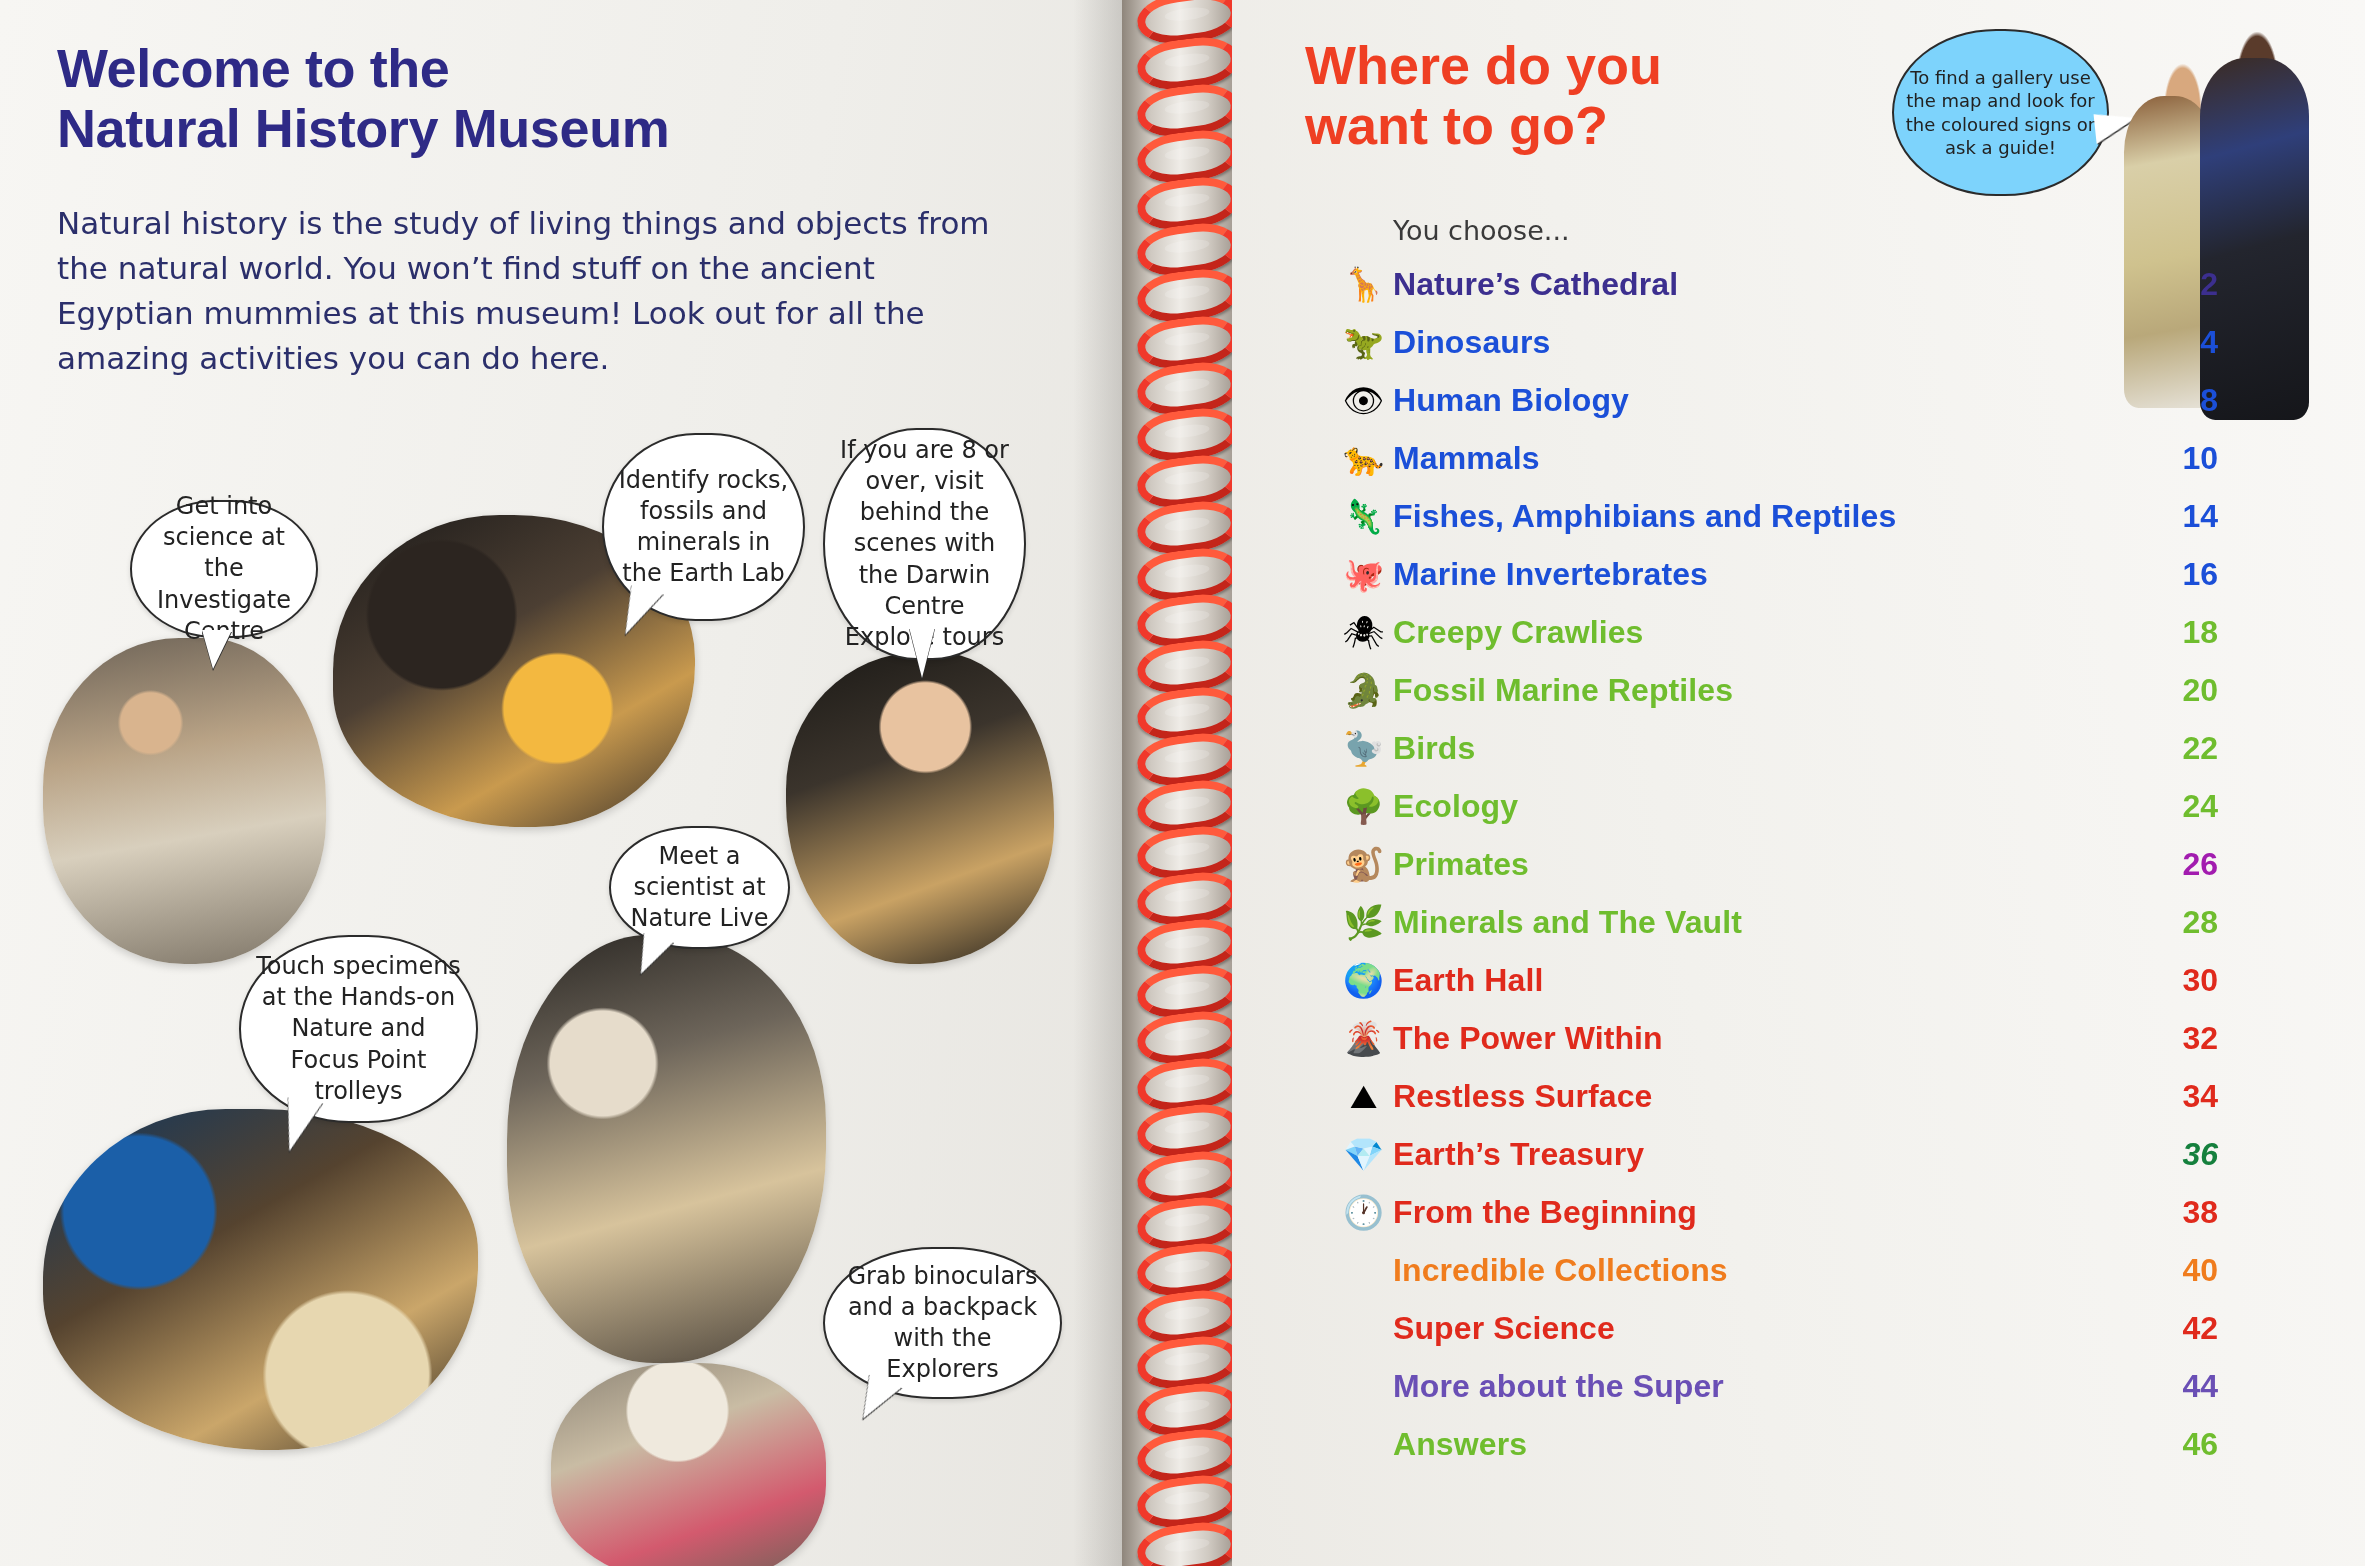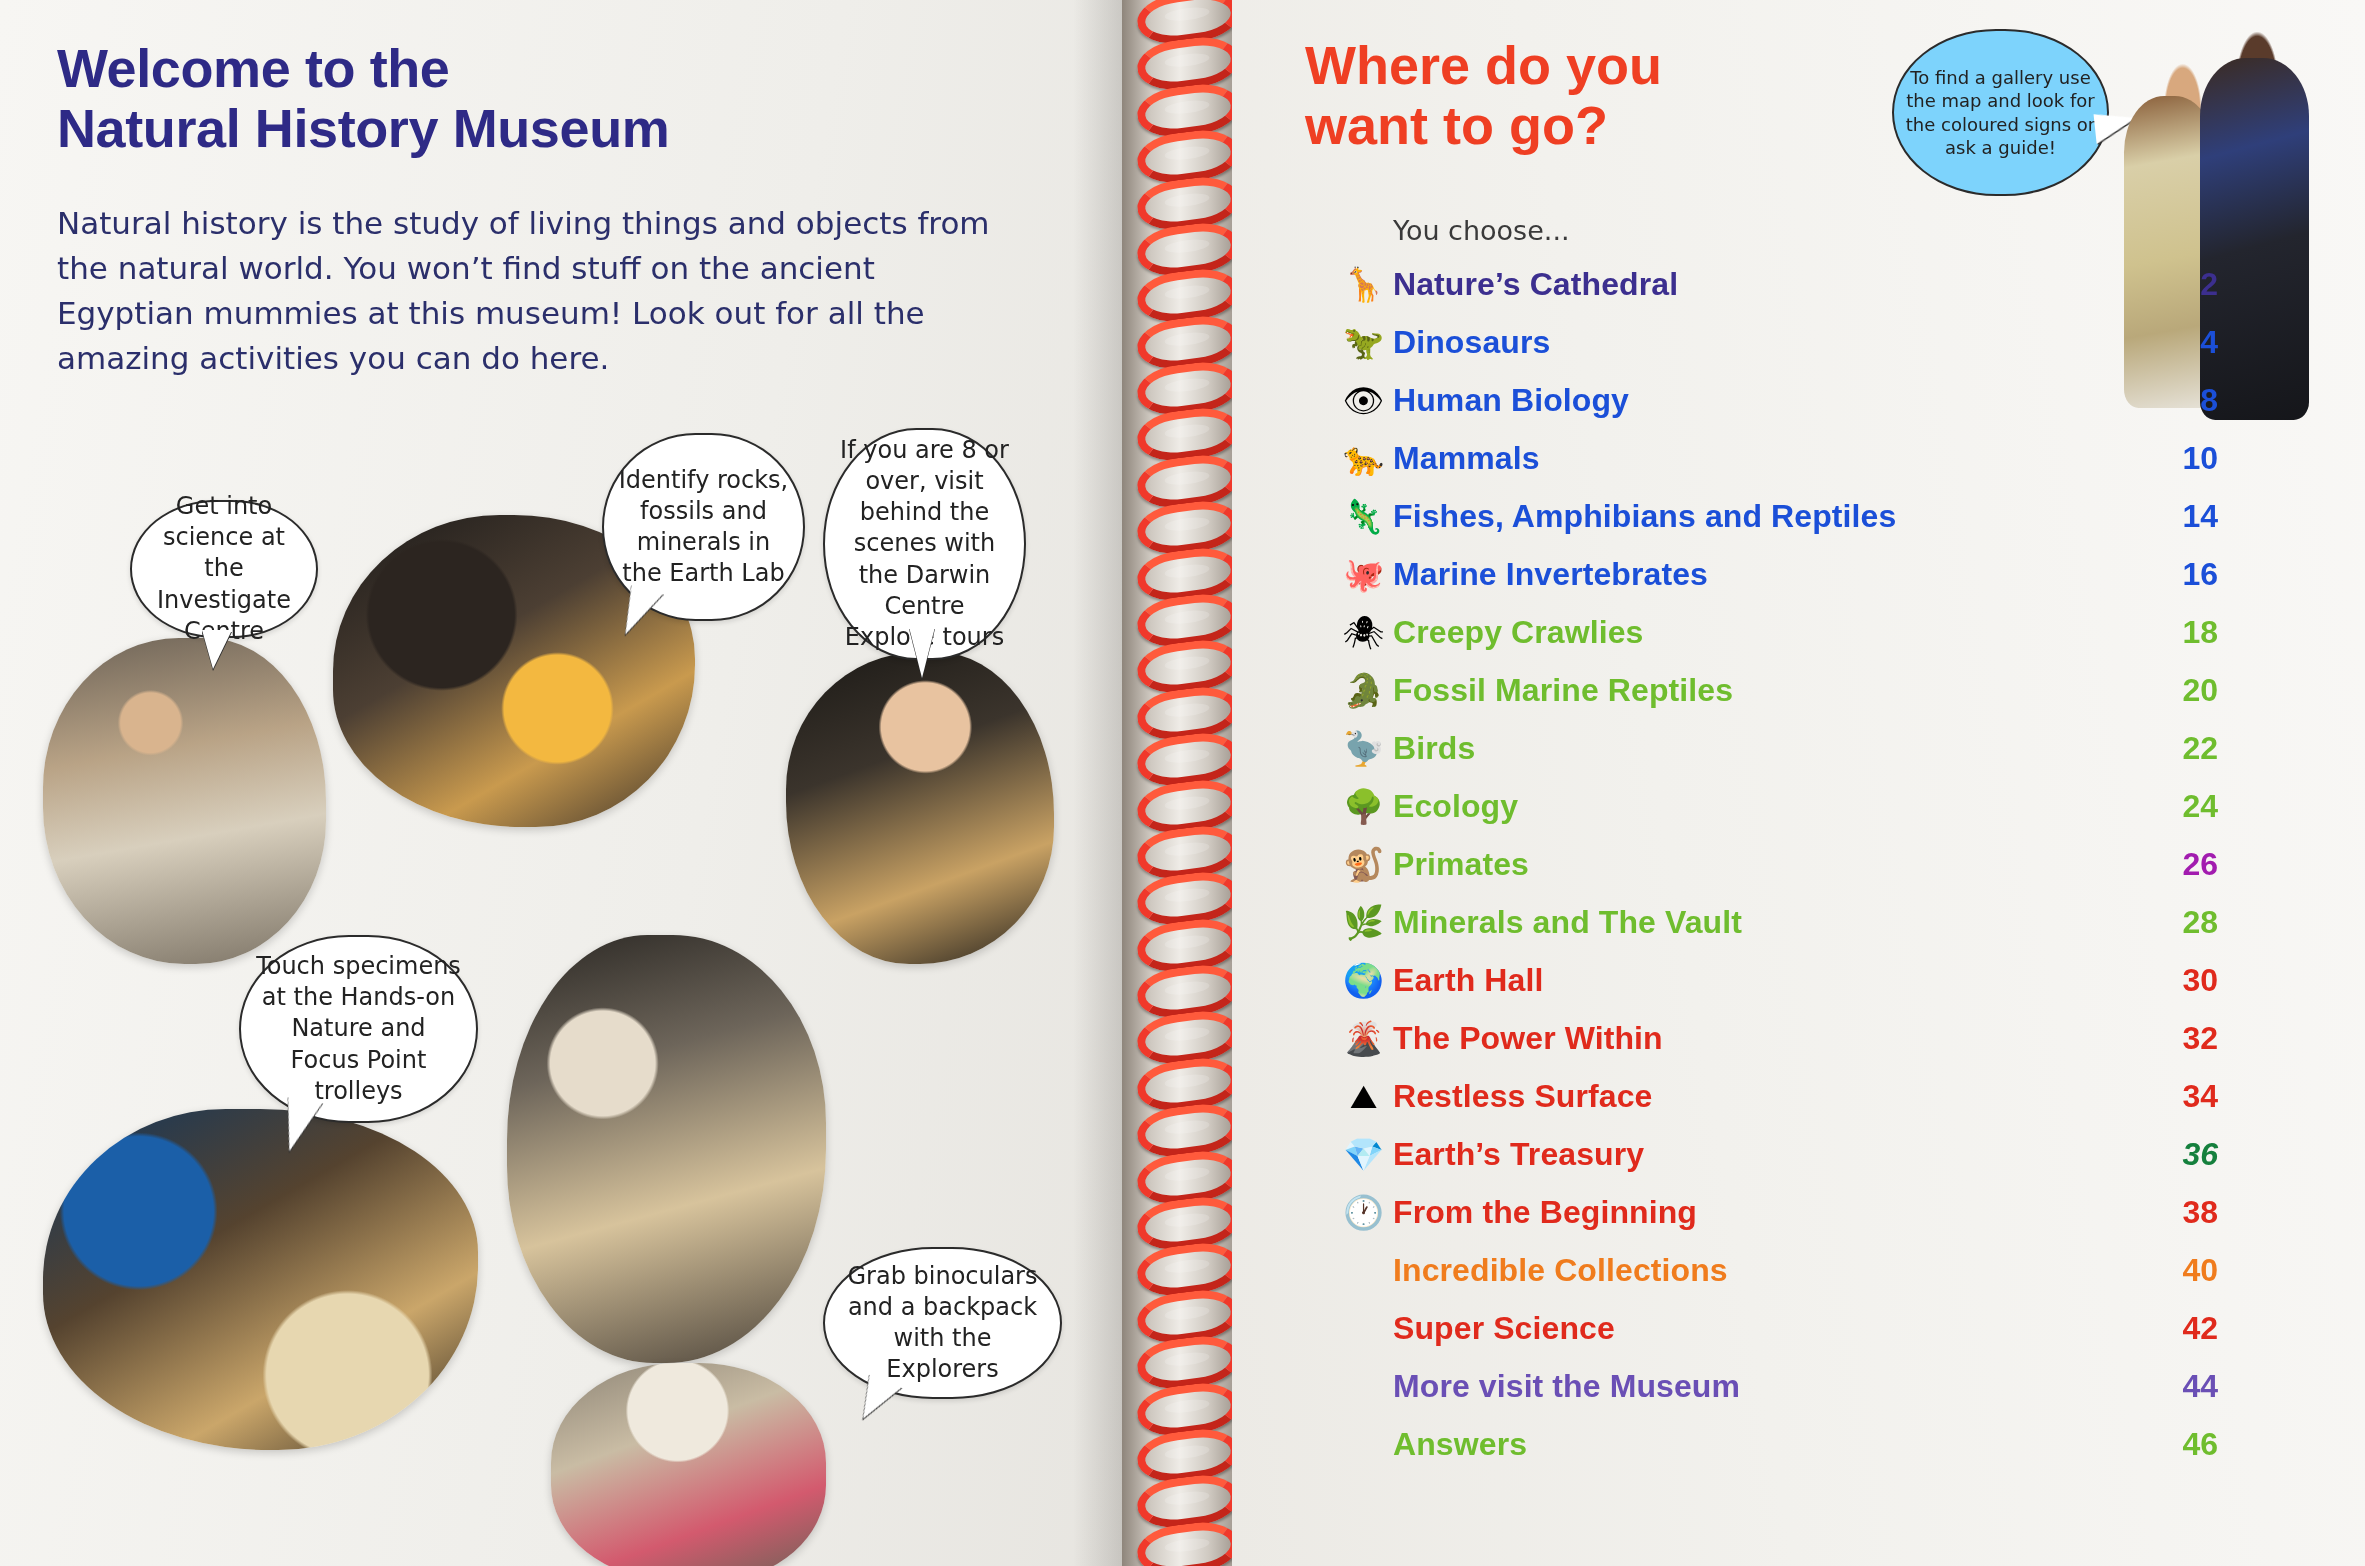--- a/index.html
+++ b/index.html
@@ -356,20 +356,24 @@
     <div class="bubble b-earthlab">
       <span>Identify rocks, fossils and minerals in the Earth Lab</span>
       <span class="tail"></span>
     </div>
 
     <div class="bubble b-darwin">
       <span>If you are 8 or over, visit behind the scenes with the Darwin Centre Explore tours</span>
       <span class="tail"></span>
     </div>
 
+    <div class="bubble b-naturelive">
+      <span>Meet a scientist at Nature Live</span>
+      <span class="tail"></span>
+    </div>
 
     <div class="bubble b-handson">
       <span>Touch specimens at the Hands-on Nature and Focus Point trolleys</span>
       <span class="tail"></span>
     </div>
 
     <div class="bubble b-explorers">
       <span>Grab binoculars and a backpack with the Explorers</span>
       <span class="tail"></span>
     </div>
@@ -525,21 +529,21 @@
         <div class="toc-label" style="color: rgb(240, 124, 29);">Incredible Collections</div>
         <div class="toc-page" style="color: rgb(240, 124, 29);">40</div>
       </div>
       <div class="toc-row">
         <div class="toc-icon"></div>
         <div class="toc-label" style="color: rgb(224, 42, 28);">Super Science</div>
         <div class="toc-page" style="color: rgb(224, 42, 28);">42</div>
       </div>
       <div class="toc-row">
         <div class="toc-icon"></div>
-        <div class="toc-label" style="color: rgb(106, 79, 181);">More visit the Museum</div>
+        <div class="toc-label" style="color: rgb(106, 79, 181);">More about the Super</div>
         <div class="toc-page" style="color: rgb(106, 79, 181);">44</div>
       </div>
       <div class="toc-row">
         <div class="toc-icon"></div>
         <div class="toc-label" style="color: rgb(111, 189, 46);">Answers</div>
         <div class="toc-page" style="color: rgb(111, 189, 46);">46</div>
       </div>
     </div>
 
 </div>

